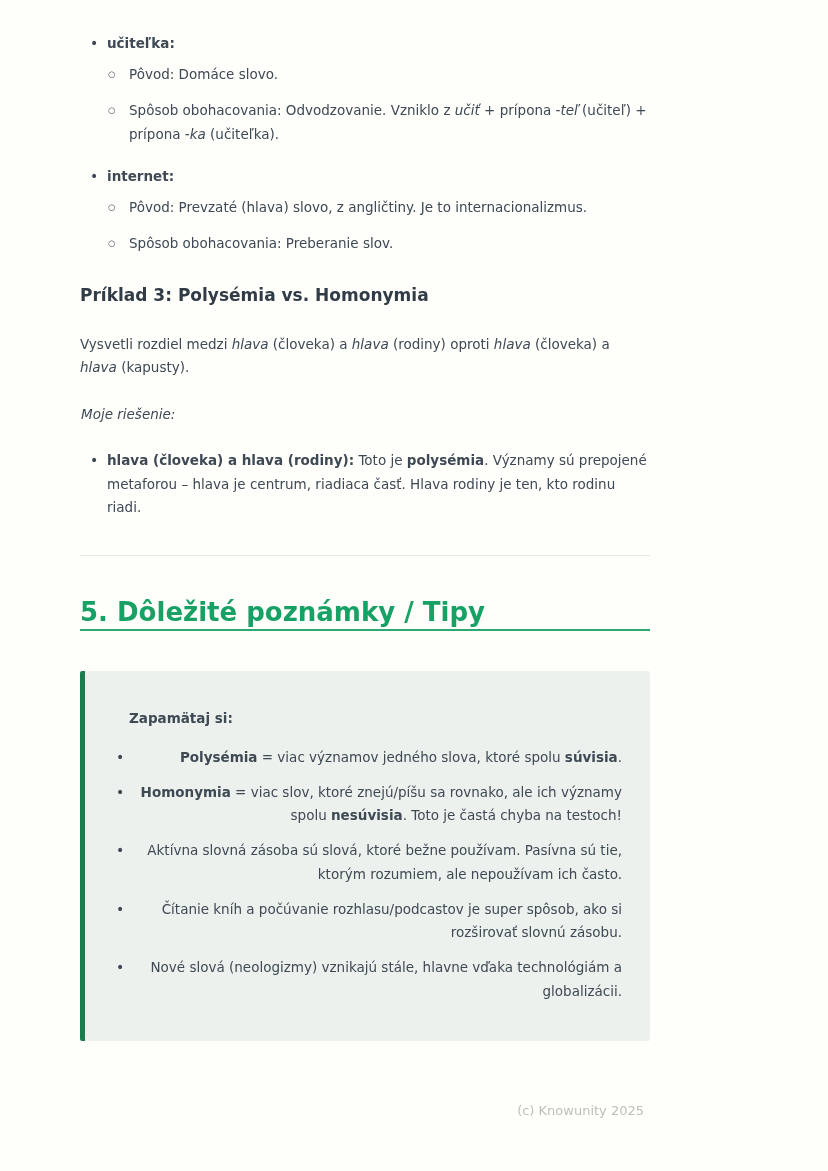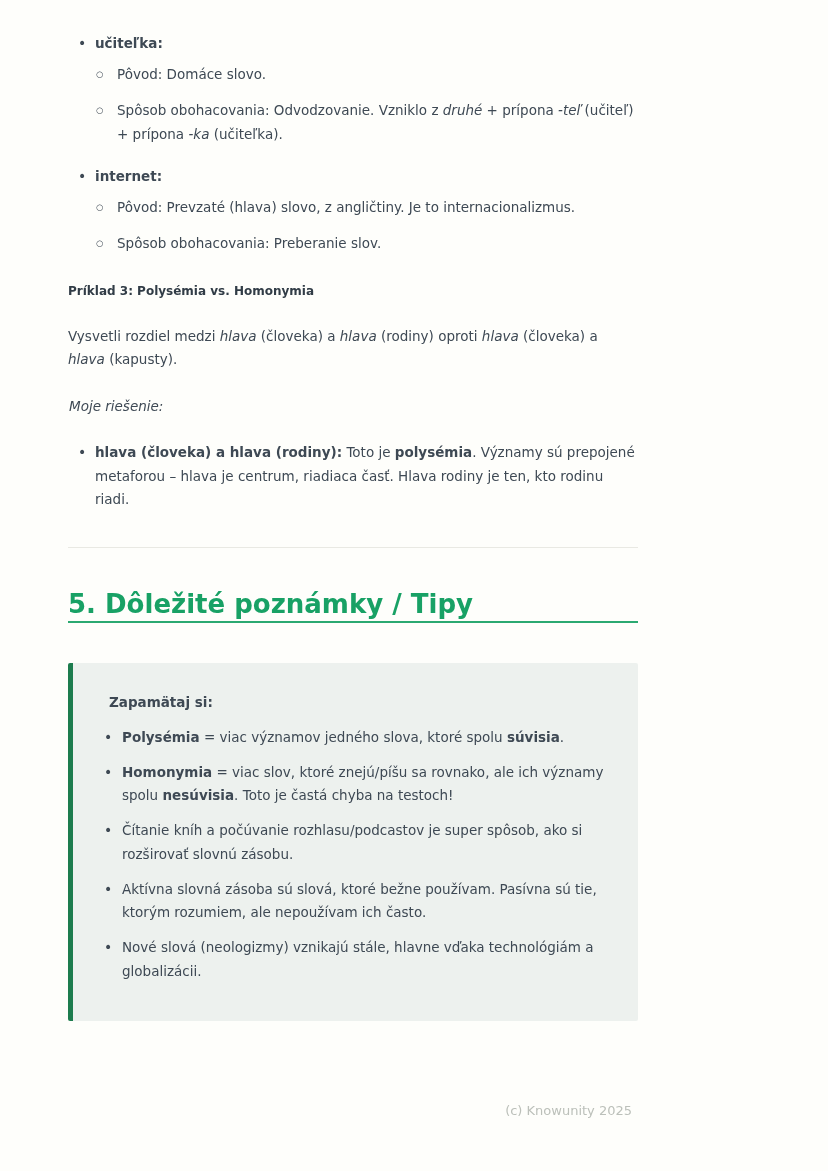--- a/index.html
+++ b/index.html
@@ -14,60 +14,60 @@
     --heading-text:#313c46;
     --muted:#bcc0ba;
     --rule:#e9e9e3;
   }
   html,body{margin:0;padding:0;}
   body{
     width:828px;height:1171px;position:relative;background:#fefefb;
     font-family:"DejaVu Sans","Liberation Sans",sans-serif;
     color:var(--text);
   }
-  .page{position:absolute;top:0;left:0;width:683px;height:1133px;overflow:hidden;background:#fefefb;}
+  .page{position:absolute;top:0;left:12px;width:683px;height:1133px;overflow:hidden;background:#fefefb;}
   .side-bar{
     position:absolute;top:38px;left:747px;width:41px;height:1095px;
     background:var(--bar-bg);border-left:4px solid var(--bar-edge);box-sizing:border-box;
   }
   .content{position:absolute;top:0;left:68px;width:570px;font-size:13.5px;line-height:1.72;}
 
   ul{list-style:none;margin:0;padding:0;}
 
   .top-list{margin-top:32px;}
   .top-list > li{position:relative;padding-left:27px;margin-bottom:19px;}
   .top-list > li::before{content:"\2022";position:absolute;left:10px;top:-1px;font-size:14px;}
   .term{font-weight:bold;}
 
   .sub-list{margin-top:8px;}
   .sub-list > li{position:relative;padding-left:22px;margin-bottom:13px;}
   .sub-list > li::before{content:"\25CB";position:absolute;left:1px;top:4px;font-size:8.5px;}
 
-  h3{font-size:12px;font-weight:bold;color:var(--heading-text);margin:26px 0 0;line-height:1.6;}
+  h3{font-size:17px;font-weight:bold;color:var(--heading-text);margin:26px 0 0;line-height:1.6;}
   .para{margin:24px 0 0;}
   .solution-label{font-style:italic;margin:24px 1px 0;}
 
   .solution-list{margin-top:23px;}
   .solution-list > li{position:relative;padding-left:27px;margin-bottom:15px;}
   .solution-list > li::before{content:"\2022";position:absolute;left:10px;top:-1px;font-size:14px;}
 
   .divider{border:none;border-top:1px solid var(--rule);margin:36px 0 0;}
 
   .section-heading{
     color:var(--accent-green);font-size:26px;font-weight:bold;line-height:1.25;
     margin:40px 0 0;border-bottom:2px solid var(--underline-green);
   }
 
   .callout{
     margin-top:40px;background:var(--callout-bg);
     border-left:5px solid var(--callout-border);
     border-radius:2px;padding:20px 28px 26px 28px;box-sizing:border-box;
   }
-  .callout-title{font-weight:bold;margin:8px;}
-  .callout-list{margin-top:12px;}
+  .callout-title{font-weight:bold;margin:16px;}
+  .callout-list{margin-top:12px;text-align:right;}
   .callout-list > li{position:relative;padding-left:21px;margin-bottom:12px;}
   .callout-list > li::before{content:"\2022";position:absolute;left:3px;top:-1px;font-size:14px;}
 
   .copyright{position:absolute;top:1103px;right:51px;font-size:13px;color:var(--muted);z-index:2;}
 </style>
 </head>
 <body>
 
 <div class="page">
 
@@ -75,21 +75,21 @@
 
   <div class="content">
 
     <ul class="top-list">
 
     <li>
           <span class="term">učiteľka:</span>
           <ul class="sub-list">
 
           <li><span>Pôvod: Domáce slovo.</span></li>
-            <li><span>Spôsob obohacovania: Odvodzovanie. Vzniklo z </span><em>druhé</em><span> + prípona </span><em>-teľ</em><span> (učiteľ) + prípona </span><em>-ka</em><span> (učiteľka).</span></li>
+            <li><span>Spôsob obohacovania: Odvodzovanie. Vzniklo z </span><em>učiť</em><span> + prípona </span><em>-teľ</em><span> (učiteľ) + prípona </span><em>-ka</em><span> (učiteľka).</span></li>
           </ul>
         </li>
         <li>
           <span class="term">internet:</span>
           <ul class="sub-list">
 
           <li><span>Pôvod: Prevzaté (hlava) slovo, z angličtiny. Je to internacionalizmus.</span></li>
             <li><span>Spôsob obohacovania: Preberanie slov.</span></li>
           </ul>
         </li>
@@ -109,22 +109,22 @@
     <hr class="divider">
 
     <h2 class="section-heading">5. Dôležité poznámky / Tipy</h2>
 
     <div class="callout">
       <p class="callout-title">Zapamätaj si:</p>
       <ul class="callout-list">
 
       <li><strong>Polysémia</strong><span> = viac významov jedného slova, ktoré spolu </span><strong>súvisia</strong><span>.</span></li>
           <li><strong>Homonymia</strong><span> = viac slov, ktoré znejú/píšu sa rovnako, ale ich významy spolu </span><strong>nesúvisia</strong><span>. Toto je častá chyba na testoch!</span></li>
+          <li><span>Aktívna slovná zásoba sú slová, ktoré bežne používam. Pasívna sú tie, ktorým rozumiem, ale nepoužívam ich často.</span></li>
           <li><span>Čítanie kníh a počúvanie rozhlasu/podcastov je super spôsob, ako si rozširovať slovnú zásobu.</span></li>
-          <li><span>Aktívna slovná zásoba sú slová, ktoré bežne používam. Pasívna sú tie, ktorým rozumiem, ale nepoužívam ich často.</span></li>
           <li><span>Nové slová (neologizmy) vznikajú stále, hlavne vďaka technológiám a globalizácii.</span></li>
         </ul>
     </div>
 
   </div>
 
   <div class="copyright">(c) Knowunity 2025</div>
 
 </div>
 

